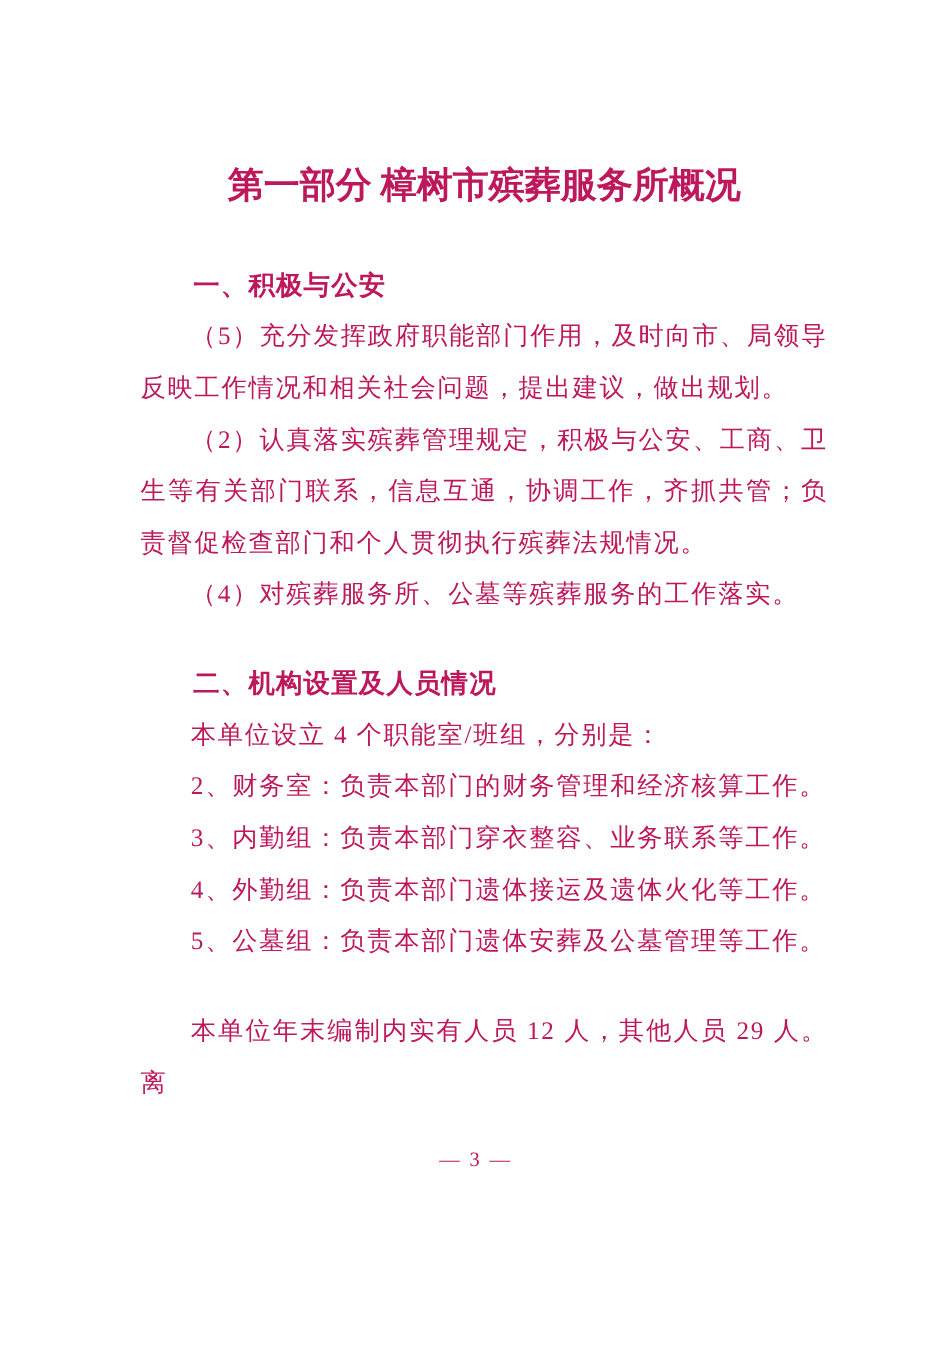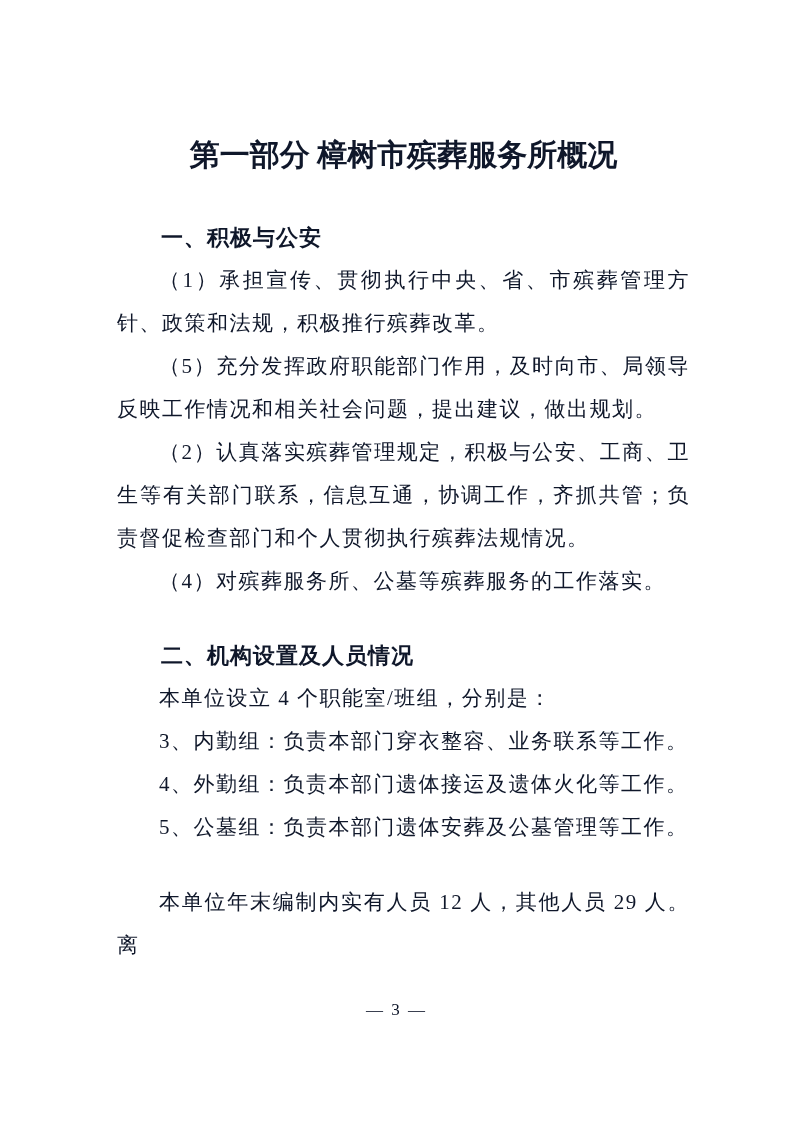--- a/index.html
+++ b/index.html
@@ -6,21 +6,21 @@
     margin: 0;
     padding: 0;
     background: #ffffff;
   }
   .page {
     position: relative;
     width: 793px;
     height: 1122px;
     margin: 0 auto;
     background: #ffffff;
-    color: #0f172a;
+    color: #be185d;
     overflow: hidden; 
     font-family: "Liberation Serif", "DejaVu Serif", serif;
   }
   .doc-title {
     margin: 133px 90px 0 104px;
     text-align: center;
     font-family: "Liberation Serif", "DejaVu Serif", serif;
     font-weight: bold;
     font-size: 30px;
     line-height: 44px;
@@ -70,33 +70,33 @@
 </style>
 </head>
 <body>
 
 <div class="page">
 
   <h1 class="doc-title">第一部分 樟树市殡葬服务所概况</h1>
 
   <h2 class="section-heading first">一、积极与公安</h2>
 
-  <p class="body-text">（1）承担宣传、贯彻执行中央、省、市殡葬管理方针、政策和法规，积极推行殡葬改革。</p>
 
   <p class="body-text">（5）充分发挥政府职能部门作用，及时向市、局领导反映工作情况和相关社会问题，提出建议，做出规划。</p>
 
   <p class="body-text">（2）认真落实殡葬管理规定，积极与公安、工商、卫生等有关部门联系，信息互通，协调工作，齐抓共管；负责督促检查部门和个人贯彻执行殡葬法规情况。</p>
 
   <p class="body-text">（4）对殡葬服务所、公墓等殡葬服务的工作落实。</p>
 
   <h2 class="section-heading second">二、机构设置及人员情况</h2>
 
   <p class="body-text">本单位设立 4 个职能室/班组，分别是：</p>
 
   <ul class="org-list">
+    <li class="body-text">2、财务室：负责本部门的财务管理和经济核算工作。</li>
     <li class="body-text">3、内勤组：负责本部门穿衣整容、业务联系等工作。</li>
     <li class="body-text">4、外勤组：负责本部门遗体接运及遗体火化等工作。</li>
     <li class="body-text">5、公墓组：负责本部门遗体安葬及公墓管理等工作。</li>
   </ul>
 
   <p class="body-text closing">本单位年末编制内实有人员 12 人，其他人员 29 人。离</p>
 
   <div class="page-footer">
     <span>— 3 —</span>
   </div>

